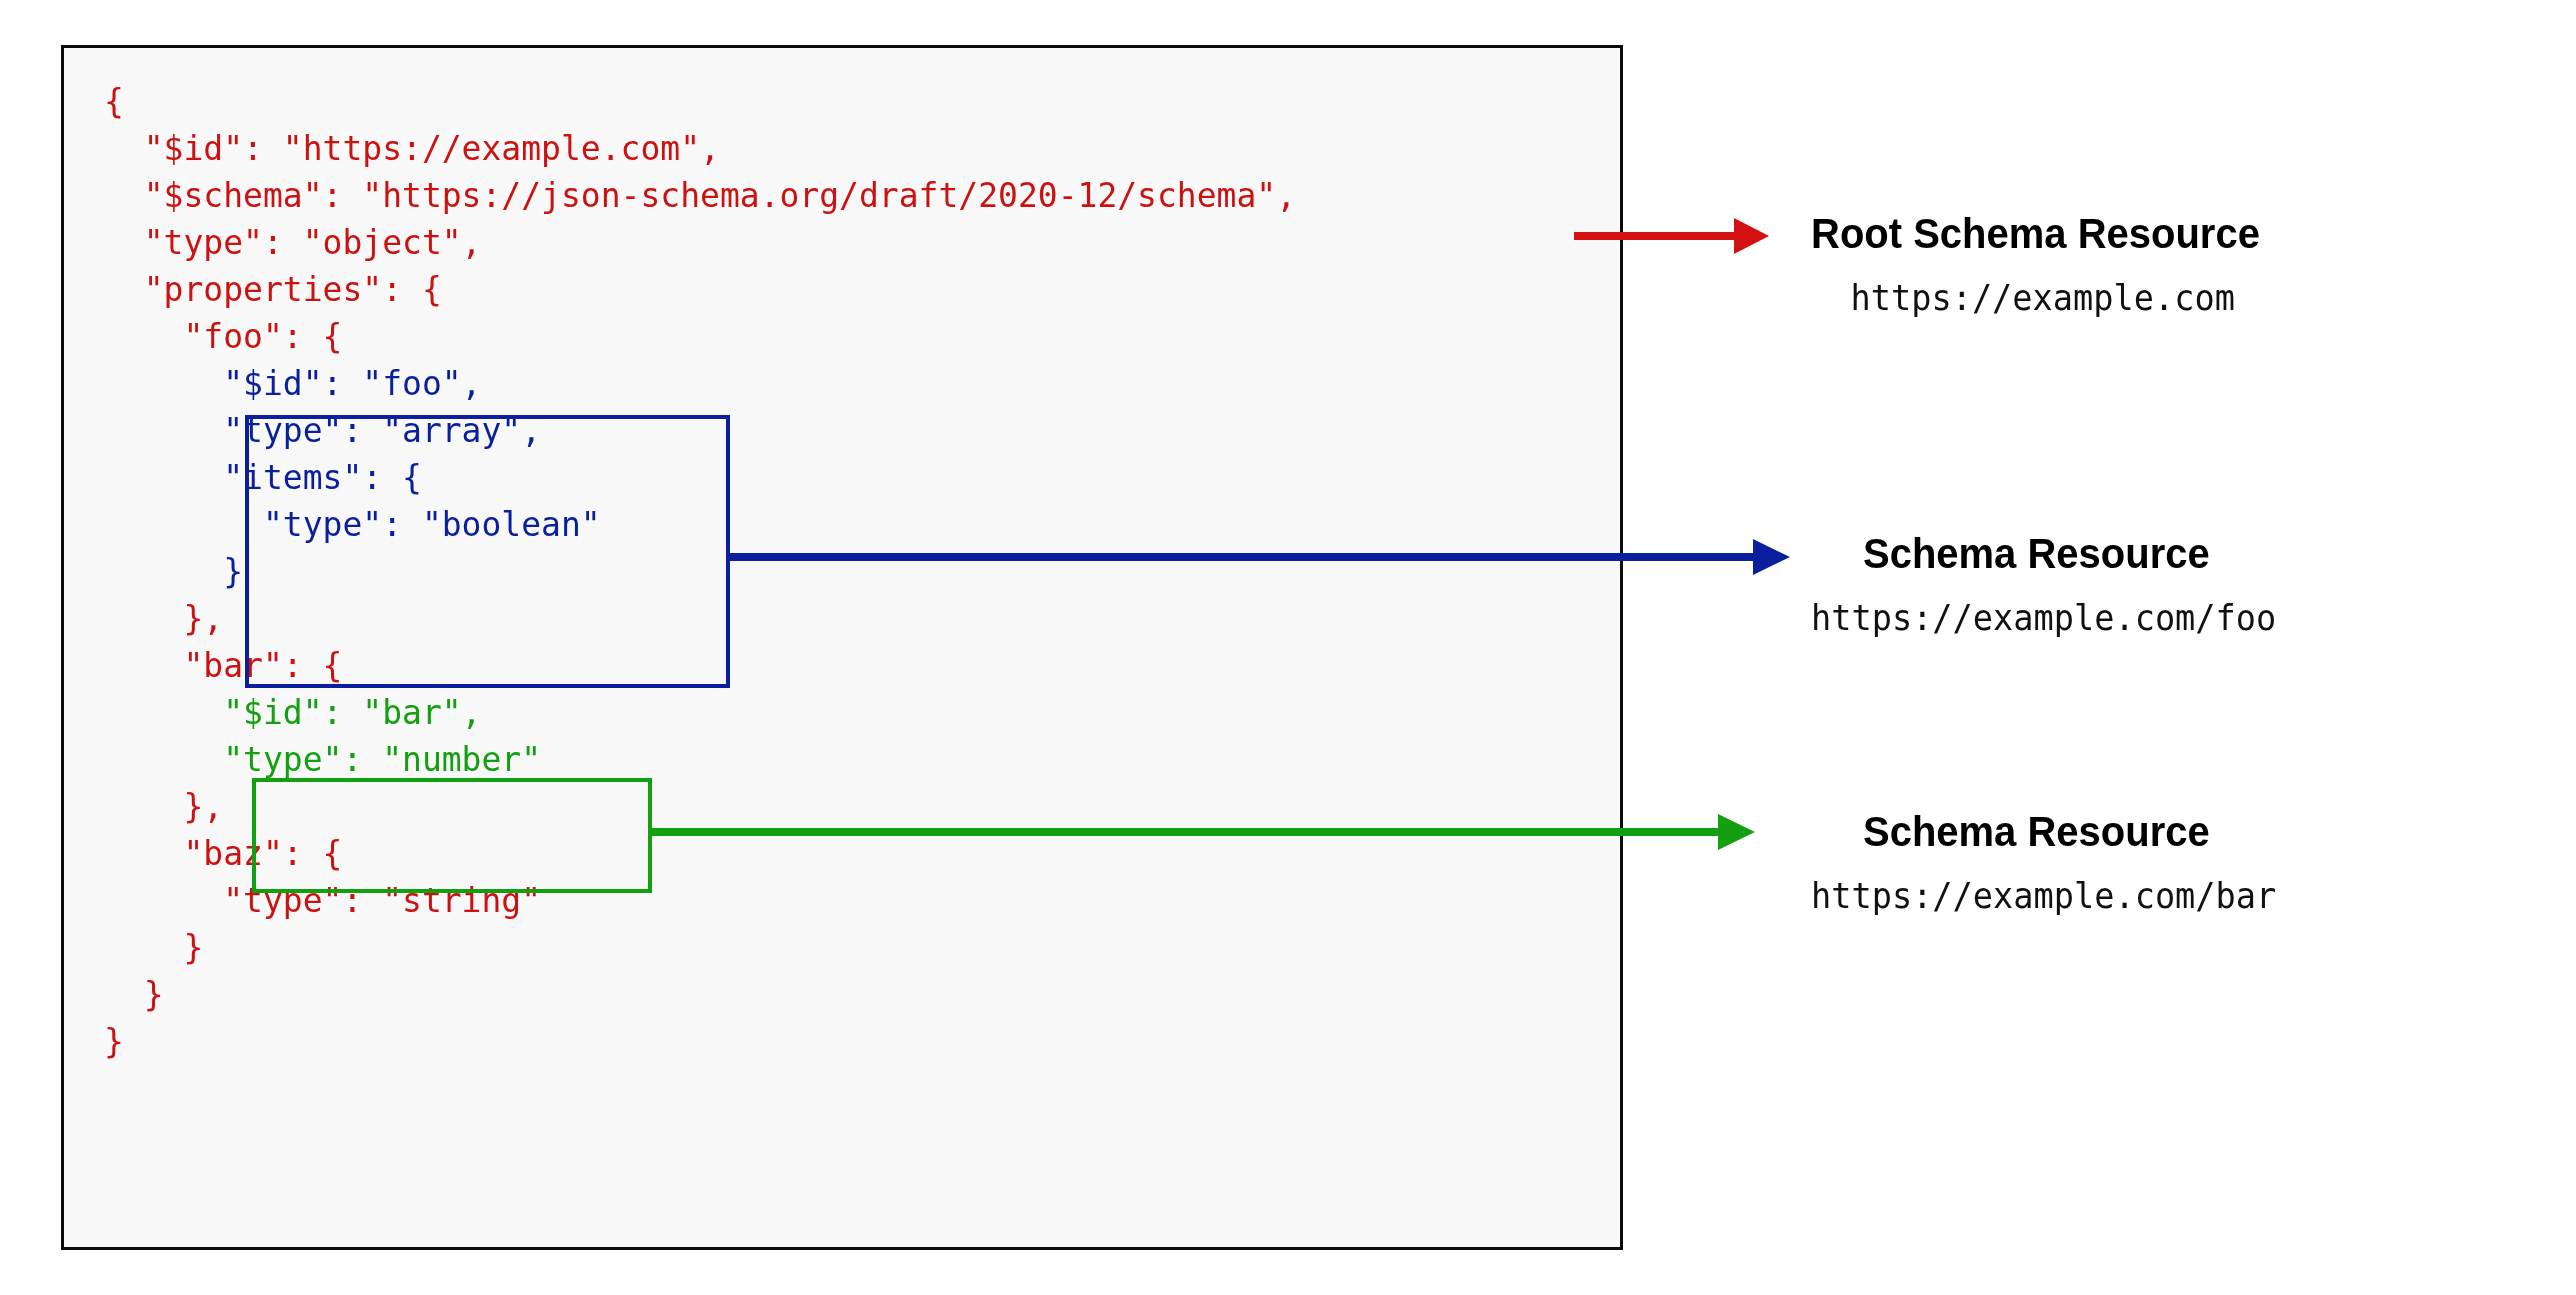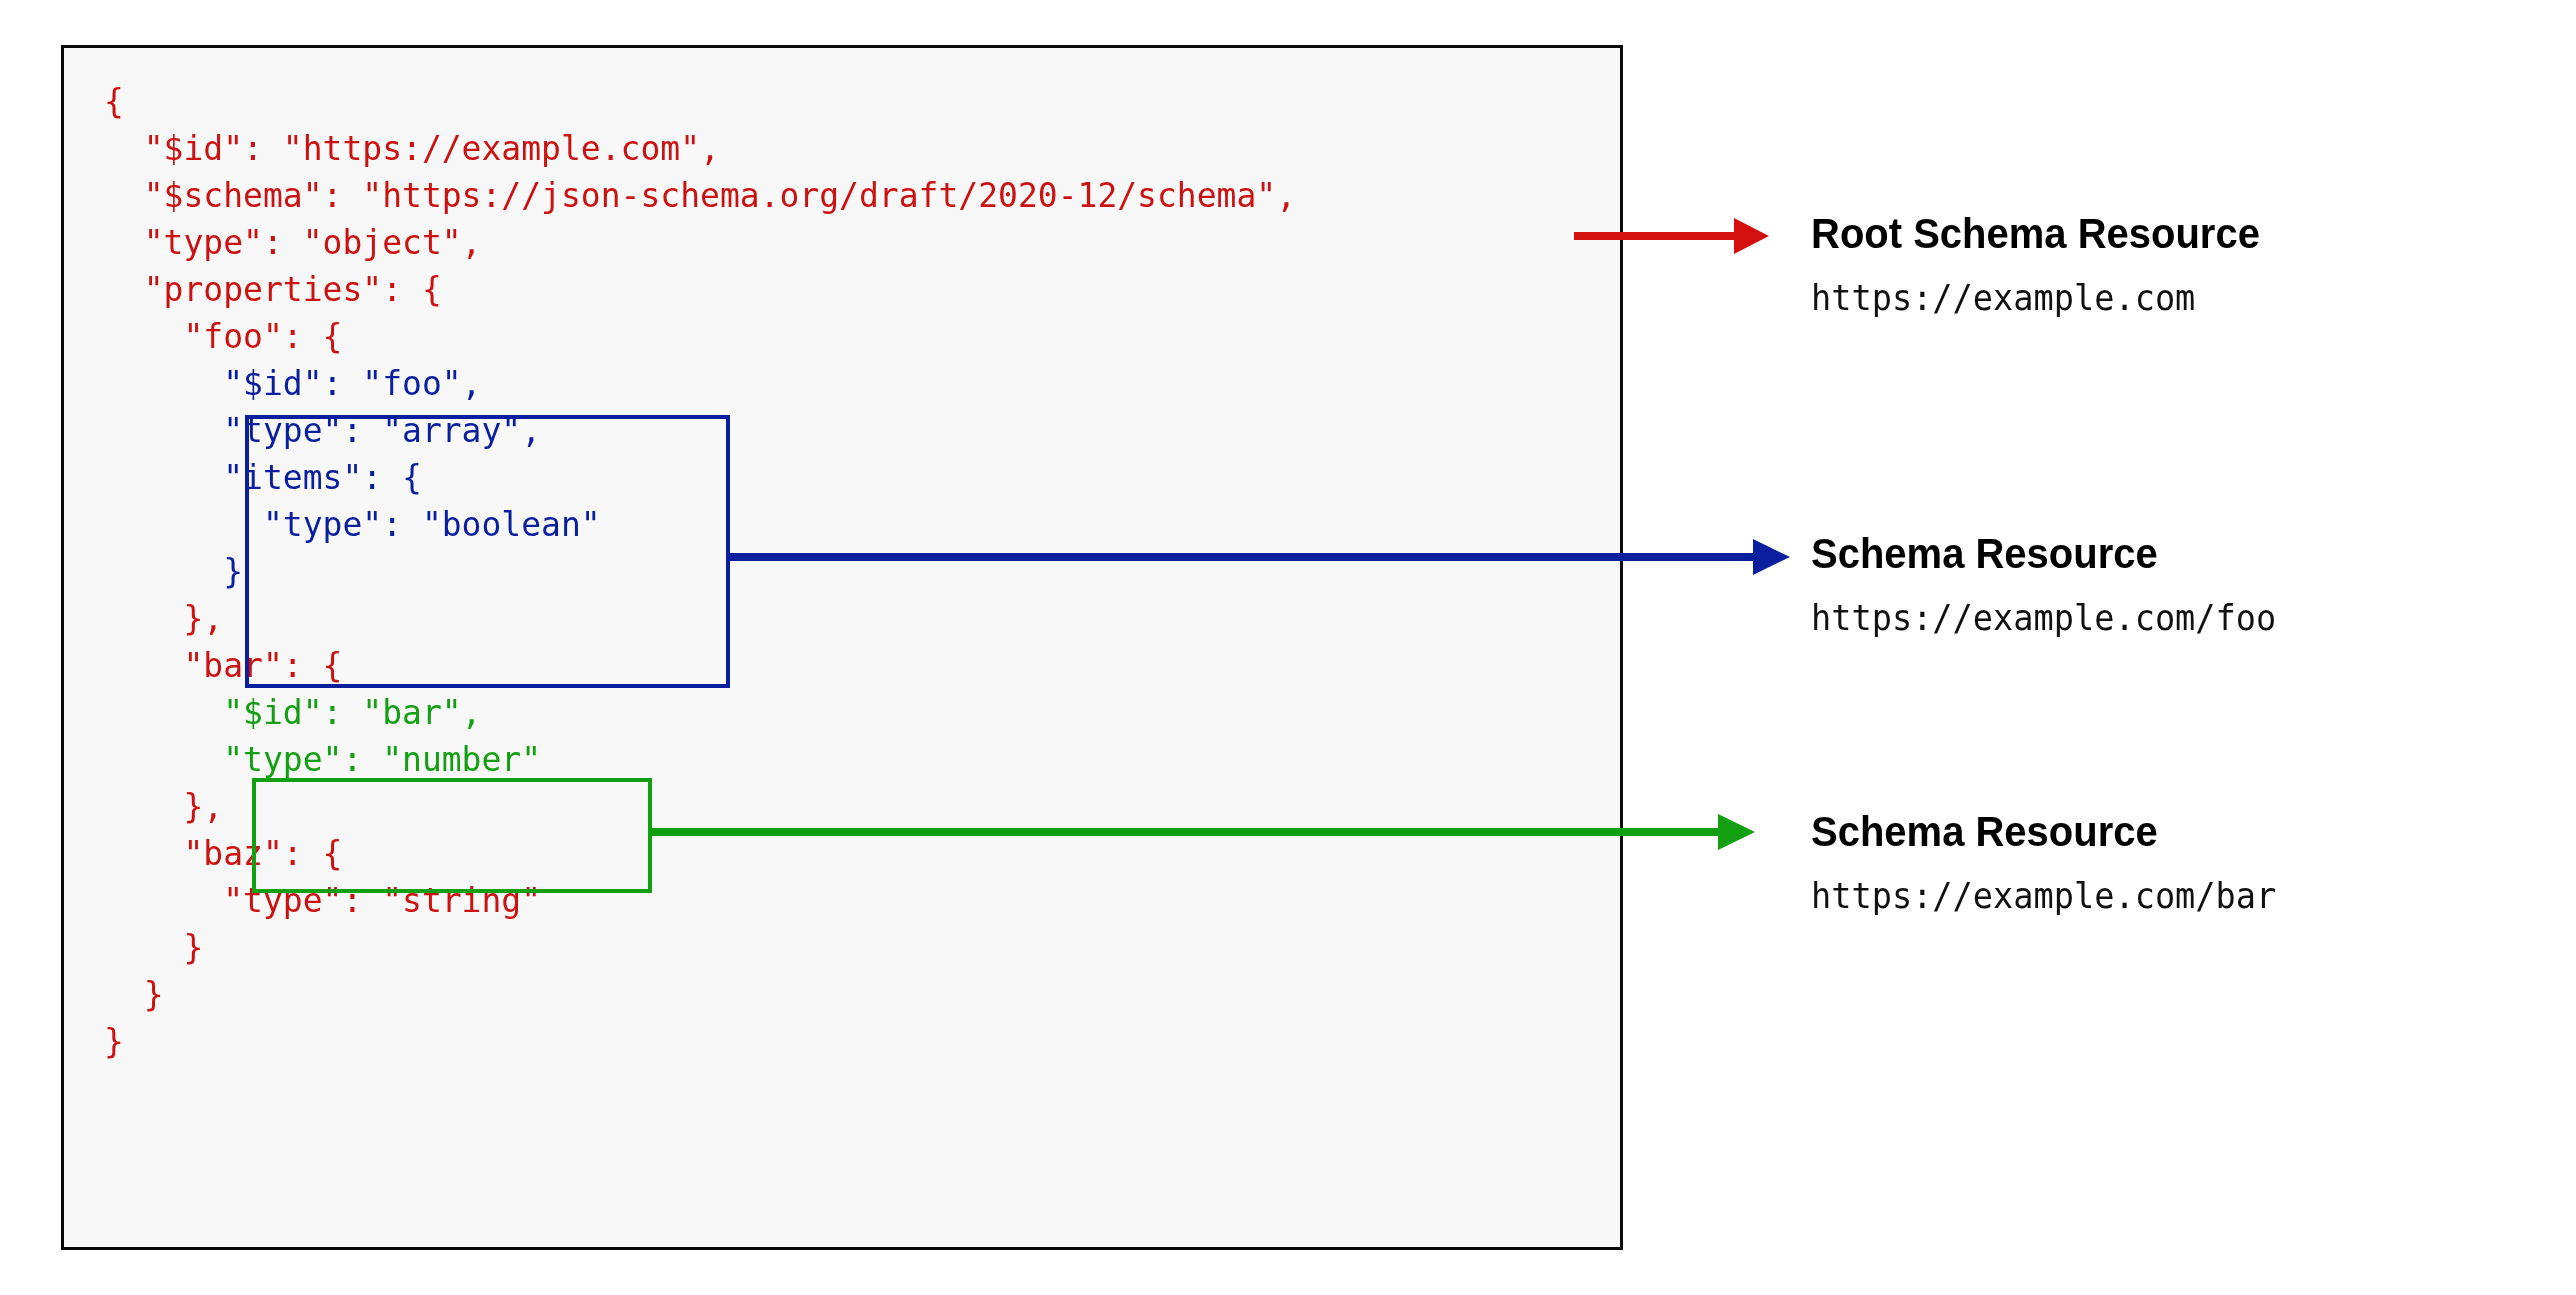--- a/index.html
+++ b/index.html
@@ -97,21 +97,21 @@
 
   .arrow-blue { left: 727px; top: 557px; width: 1064px; }
   .arrow-blue .shaft { width: 1029px; background: #0a1f9e; }
   .arrow-blue .head { left: 1026px; border-left: 37px solid #0a1f9e; }
 
   .arrow-green { left: 650px; top: 832px; width: 1107px; }
   .arrow-green .shaft { width: 1071px; background: #12a012; }
   .arrow-green .head { left: 1068px; border-left: 37px solid #12a012; }
 
   
-  .annotation { position: absolute; left: 1811px; }
+  .annotation { position: absolute; left: 1811px; text-align: center; }
   .ann-title {
     margin: 0;
     font-family: "Liberation Sans", sans-serif;
     font-weight: bold;
     font-size: 43px;
     line-height: 50px;
     color: #000000;
     white-space: nowrap;
     transform: scaleX(0.93);
     transform-origin: left center;

